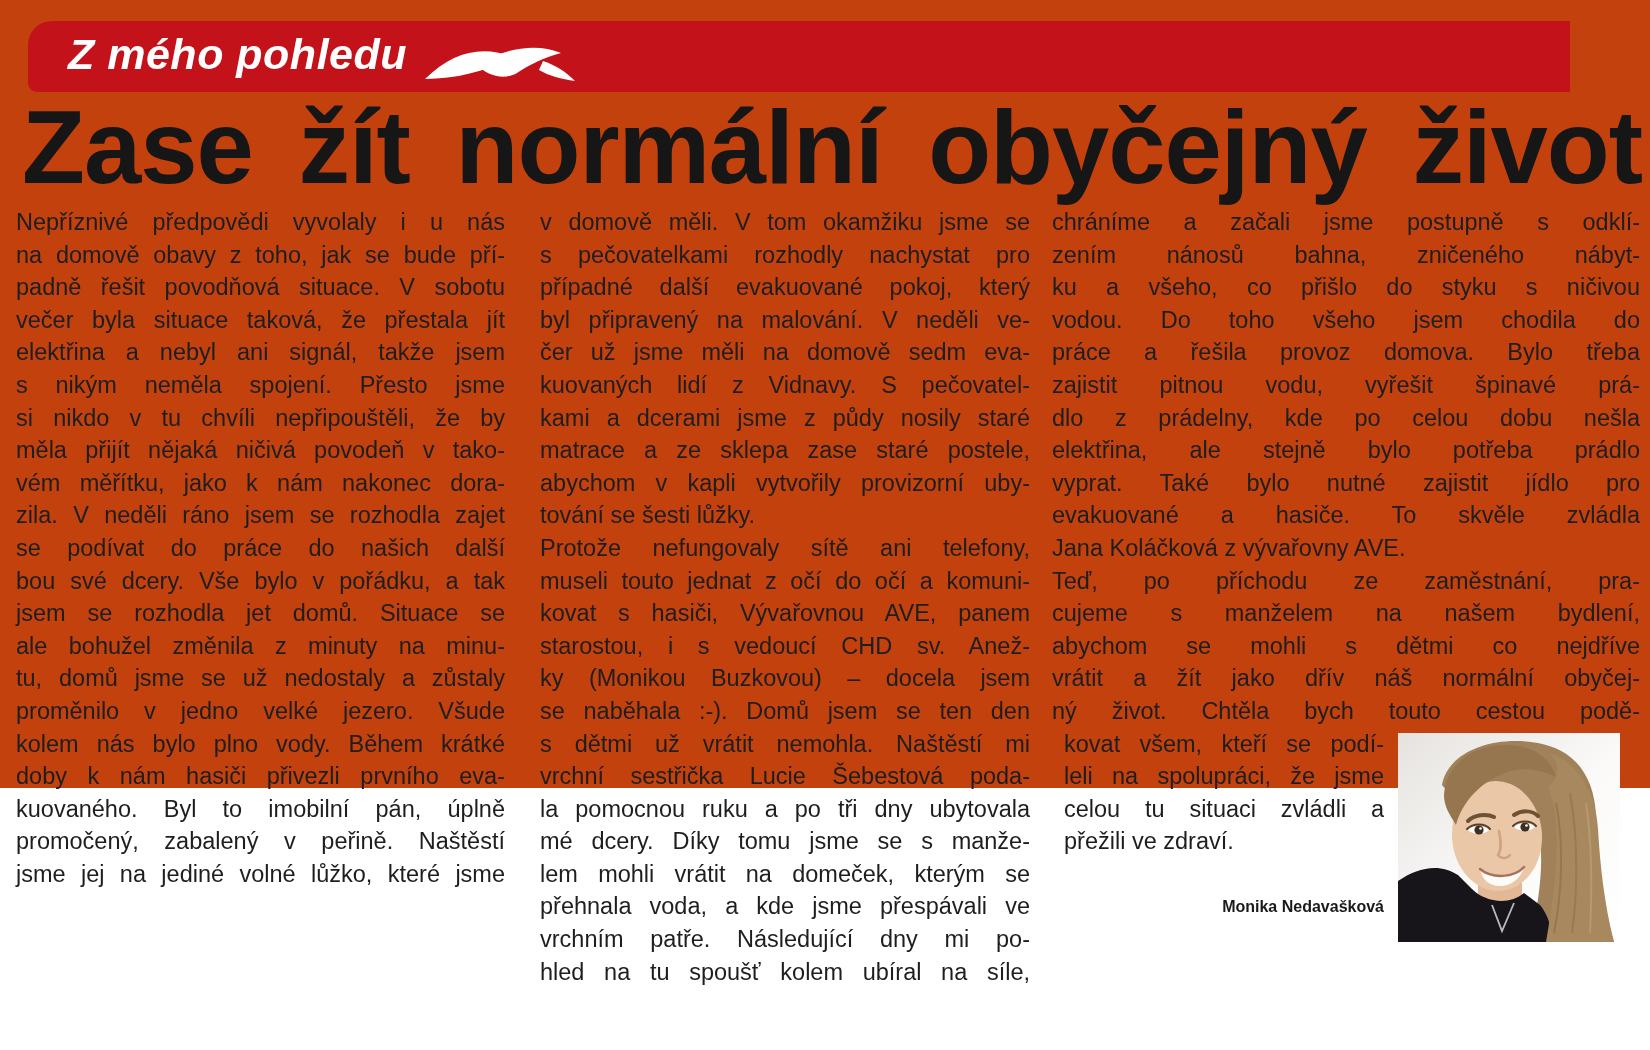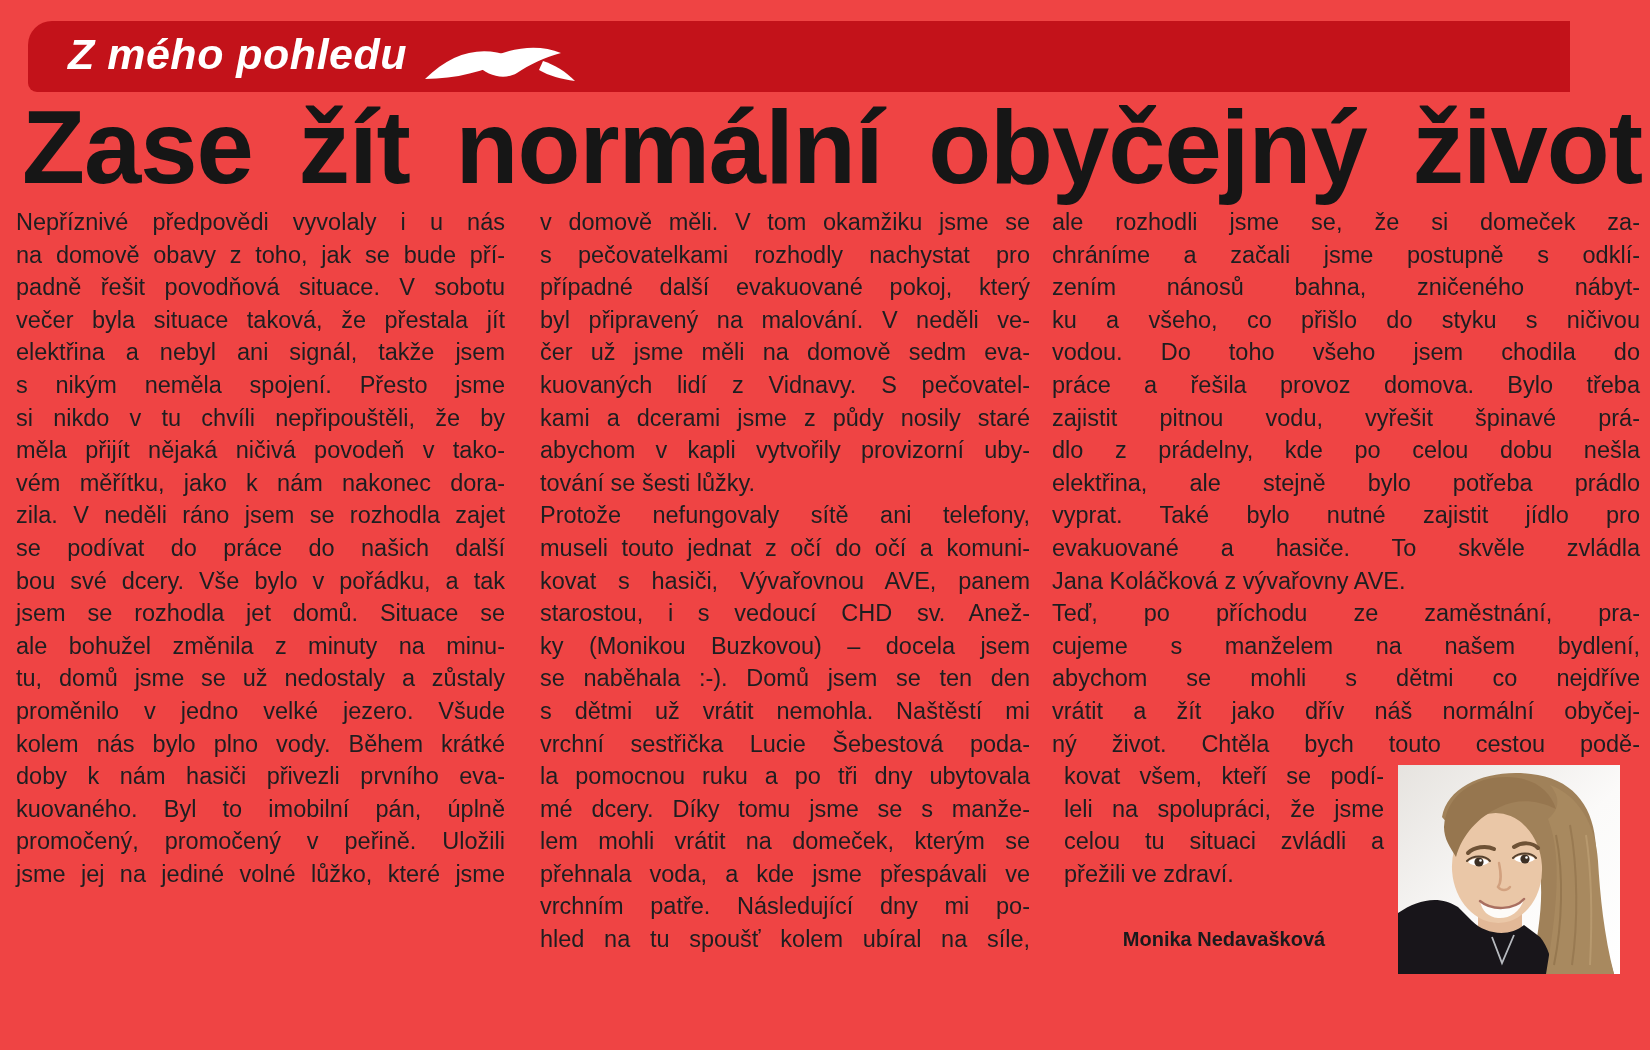--- a/index.html
+++ b/index.html
@@ -2,21 +2,21 @@
 <html><head>
 <meta charset="utf-8">
 <style>
   * { margin:0; padding:0; box-sizing:border-box; }
   html,body { background:#ffffff; }
   body {
     width:1650px; height:1050px;
     font-family:"Liberation Sans","DejaVu Sans",sans-serif;
     position:relative; overflow:hidden;
   }
-  .page { position:absolute; left:0; top:0; width:1650px; height:1050px; background:#ef4444; }
+  .page { position:absolute; left:0; top:0; width:1650px; height:788px; background:#c2410c; }
 
   
   .banner {
     position:absolute; left:28px; top:21px; width:1542px; height:71px;
     background:#c3121a;
     border-radius:24px 0 0 9px;
     display:flex; align-items:center; padding-left:40px;
   }
   .banner-text {
     color:#ffffff; font-style:italic; font-weight:bold;
@@ -45,22 +45,22 @@
 
   
   .wrap-zone { position:relative;margin-left:12px; }
   .photo {
     float:right; width:222px; height:209px;
     margin:5px 20px 8px 14px;
     background:#f4f2ef;
   }
   .photo svg { display:block; }
   .author {
-    font-weight:bold; font-size:20px; color:#1a1a1c;
-    margin-top:33px; text-align:center;
+    font-weight:bold; font-size:16px; color:#1a1a1c;
+    margin-top:33px; text-align:right;
   }
 </style>
 </head>
 <body>
 
 <div class="page">
 
   <div class="banner">
     <span class="banner-text">Z mého pohledu</span>
     <svg class="swoosh" width="150" height="50" viewBox="0 0 150 50">
@@ -86,51 +86,51 @@
         <div class="line">zila. V neděli ráno jsem se rozhodla zajet</div>
         <div class="line">se podívat do práce do našich další</div>
         <div class="line">bou své dcery. Vše bylo v pořádku, a tak</div>
         <div class="line">jsem se rozhodla jet domů. Situace se</div>
         <div class="line">ale bohužel změnila z minuty na minu-</div>
         <div class="line">tu, domů jsme se už nedostaly a zůstaly</div>
         <div class="line">proměnilo v jedno velké jezero. Všude</div>
         <div class="line">kolem nás bylo plno vody. Během krátké</div>
         <div class="line">doby k nám hasiči přivezli prvního eva-</div>
         <div class="line">kuovaného. Byl to imobilní pán, úplně</div>
-        <div class="line">promočený, promočený v peřině. Uložili</div>
+        <div class="line">promočený, zabalený v peřině. Naštěstí</div>
         <div class="line">jsme jej na jediné volné lůžko, které jsme</div>
       </div>
     <div class="col col-2">
         <div class="line">v domově měli. V tom okamžiku jsme se</div>
         <div class="line">s pečovatelkami rozhodly nachystat pro</div>
         <div class="line">případné další evakuované pokoj, který</div>
         <div class="line">byl připravený na malování. V neděli ve-</div>
         <div class="line">čer už jsme měli na domově sedm eva-</div>
         <div class="line">kuovaných lidí z Vidnavy. S pečovatel-</div>
         <div class="line">kami a dcerami jsme z půdy nosily staré</div>
+        <div class="line">matrace a ze sklepa zase staré postele,</div>
         <div class="line">abychom v kapli vytvořily provizorní uby-</div>
         <div class="line para-end">tování se šesti lůžky.</div>
         <div class="line">Protože nefungovaly sítě ani telefony,</div>
         <div class="line">museli touto jednat z očí do očí a komuni-</div>
         <div class="line">kovat s hasiči, Vývařovnou AVE, panem</div>
         <div class="line">starostou, i s vedoucí CHD sv. Anež-</div>
         <div class="line">ky (Monikou Buzkovou) – docela jsem</div>
         <div class="line">se naběhala :-). Domů jsem se ten den</div>
         <div class="line">s dětmi už vrátit nemohla. Naštěstí mi</div>
         <div class="line">vrchní sestřička Lucie Šebestová poda-</div>
         <div class="line">la pomocnou ruku a po tři dny ubytovala</div>
         <div class="line">mé dcery. Díky tomu jsme se s manže-</div>
         <div class="line">lem mohli vrátit na domeček, kterým se</div>
         <div class="line">přehnala voda, a kde jsme přespávali ve</div>
         <div class="line">vrchním patře. Následující dny mi po-</div>
         <div class="line">hled na tu spoušť kolem ubíral na síle,</div>
       </div>
     <div class="col col-3">
       <div>
-          <div class="line">ale rozhodli jsme se, že si domeček za-</div>
           <div class="line">chráníme a začali jsme postupně s odklí-</div>
           <div class="line">zením nánosů bahna, zničeného nábyt-</div>
           <div class="line">ku a všeho, co přišlo do styku s ničivou</div>
           <div class="line">vodou. Do toho všeho jsem chodila do</div>
           <div class="line">práce a řešila provoz domova. Bylo třeba</div>
           <div class="line">zajistit pitnou vodu, vyřešit špinavé prá-</div>
           <div class="line">dlo z prádelny, kde po celou dobu nešla</div>
           <div class="line">elektřina, ale stejně bylo potřeba prádlo</div>
           <div class="line">vyprat. Také bylo nutné zajistit jídlo pro</div>
           <div class="line">evakuované a hasiče. To skvěle zvládla</div>

